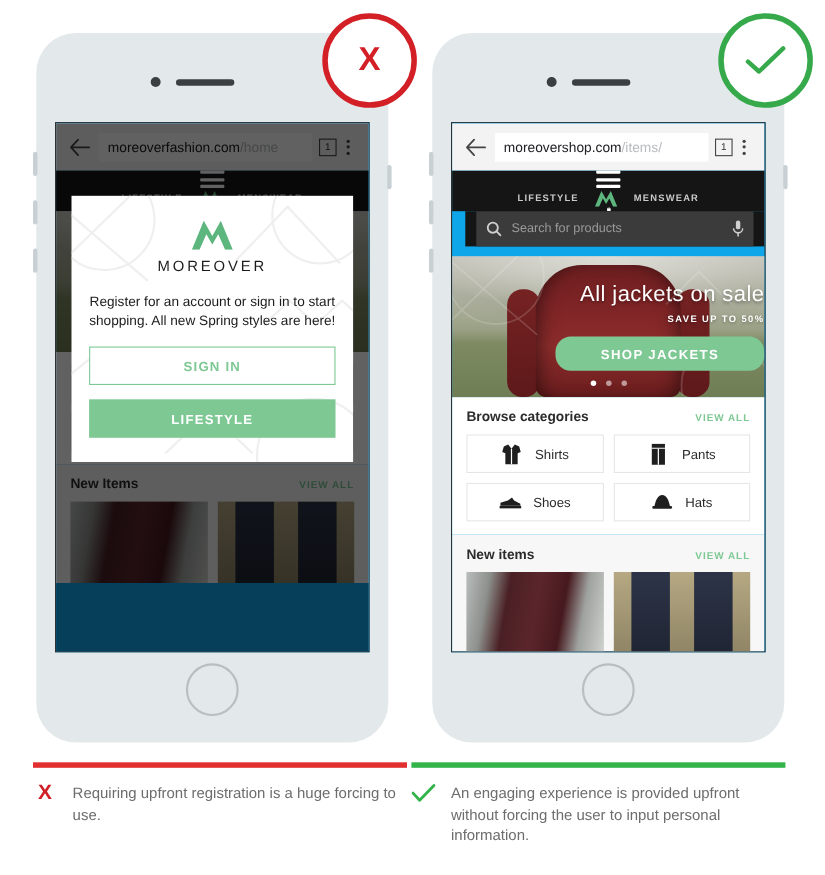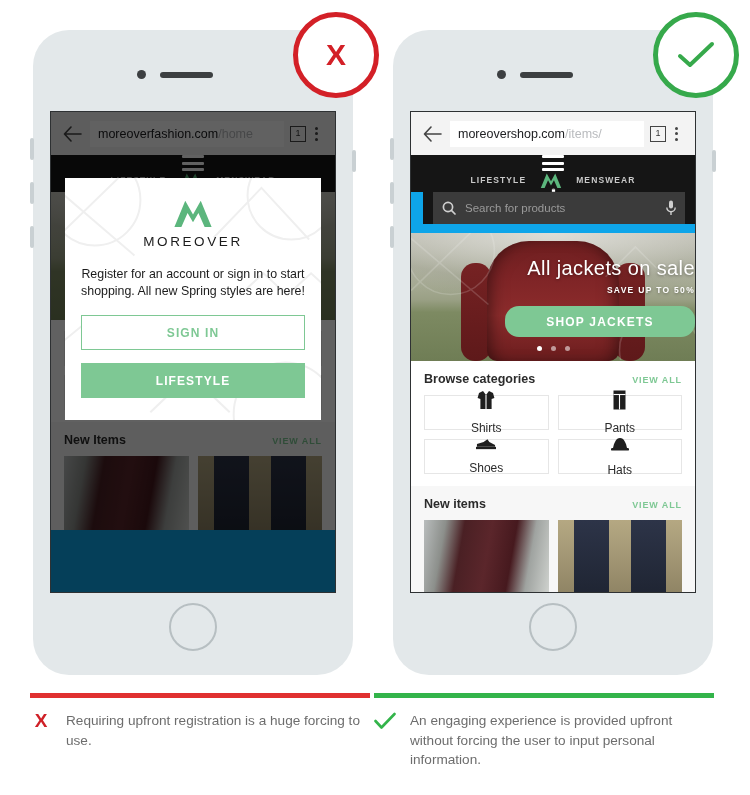--- a/index.html
+++ b/index.html
@@ -133,21 +133,21 @@
   
   .sec{padding:11px 13px 0 13px;background:#fff;}
   .sec.alt{background:#f7f7f7;}
   .sec-head{display:flex;align-items:baseline;justify-content:space-between;margin-bottom:9px;}
   .sec-title{font-size:12.5px;font-weight:bold;color:#2b2b2b;}
   .sec-link{font-size:9px;font-weight:bold;letter-spacing:.9px;color:#7ec894;}
 
   .cat-grid{display:grid;grid-template-columns:1fr 1fr;gap:9px;padding-bottom:12px;}
   .cat{
     height:35px;background:#fff;border:1px solid #e6e6e6;box-sizing:border-box;
-    display:flex;align-items:center;justify-content:center;gap:11px;flex-direction:column;
+    display:flex;align-items:center;justify-content:center;gap:11px;
   }
   .cat span{font-size:12px;color:#2b2b2b;}
   .cat-ico{width:20px;height:20px;display:flex;align-items:center;justify-content:center;}
 
   .items-row{display:grid;grid-template-columns:1fr 1fr;gap:9px;padding-bottom:0;}
   .item{height:74px;overflow:hidden;position:relative;}
   .item.shirt{background:linear-gradient(100deg,#b9bdbd 0%,#8c8f8b 16%,#4a2024 30%,#5b262b 50%,#46191e 68%,#9fa3a0 82%,#cfd2ce 100%);}
   .item.pants{background:linear-gradient(to bottom,#b5a882 0%,#a89c79 35%,#8f8464 100%);}
   .pant-leg{position:absolute;top:0;bottom:0;width:28%;background:linear-gradient(to bottom,#2d3448,#1f2533);}
   .pant-leg.a{left:13%;}

